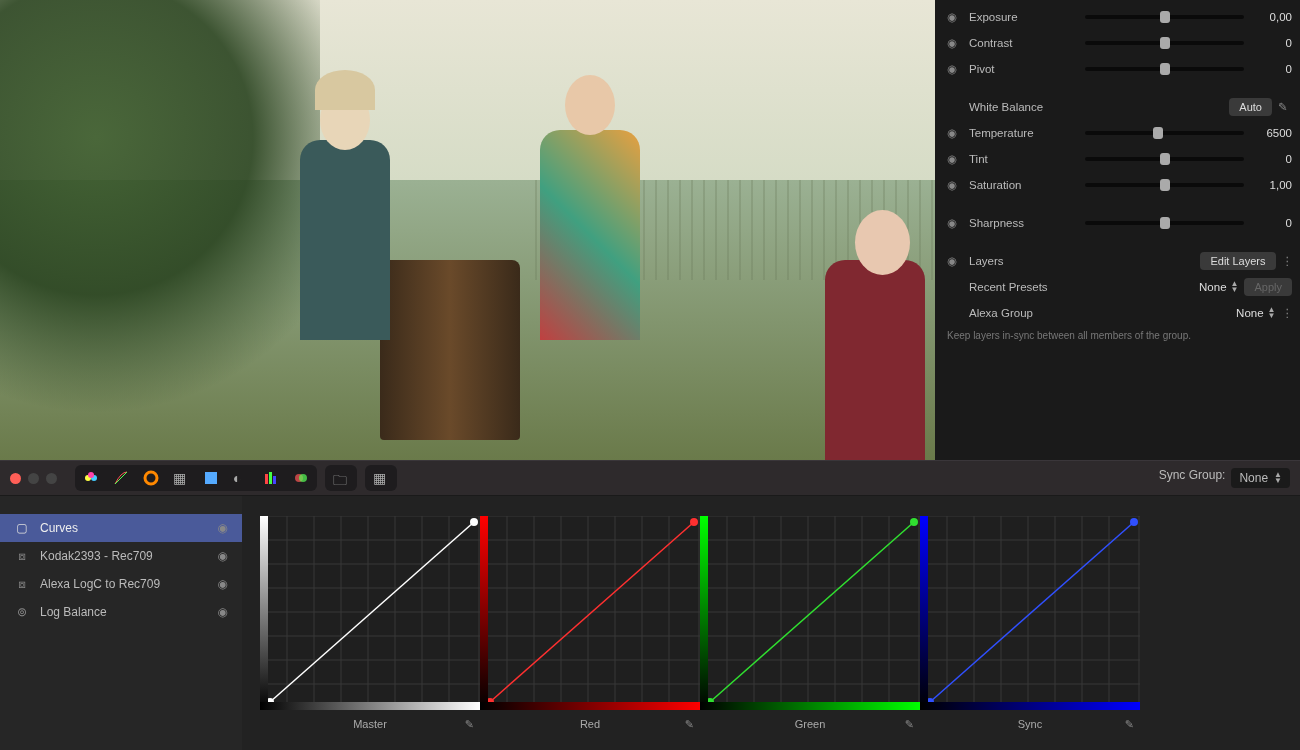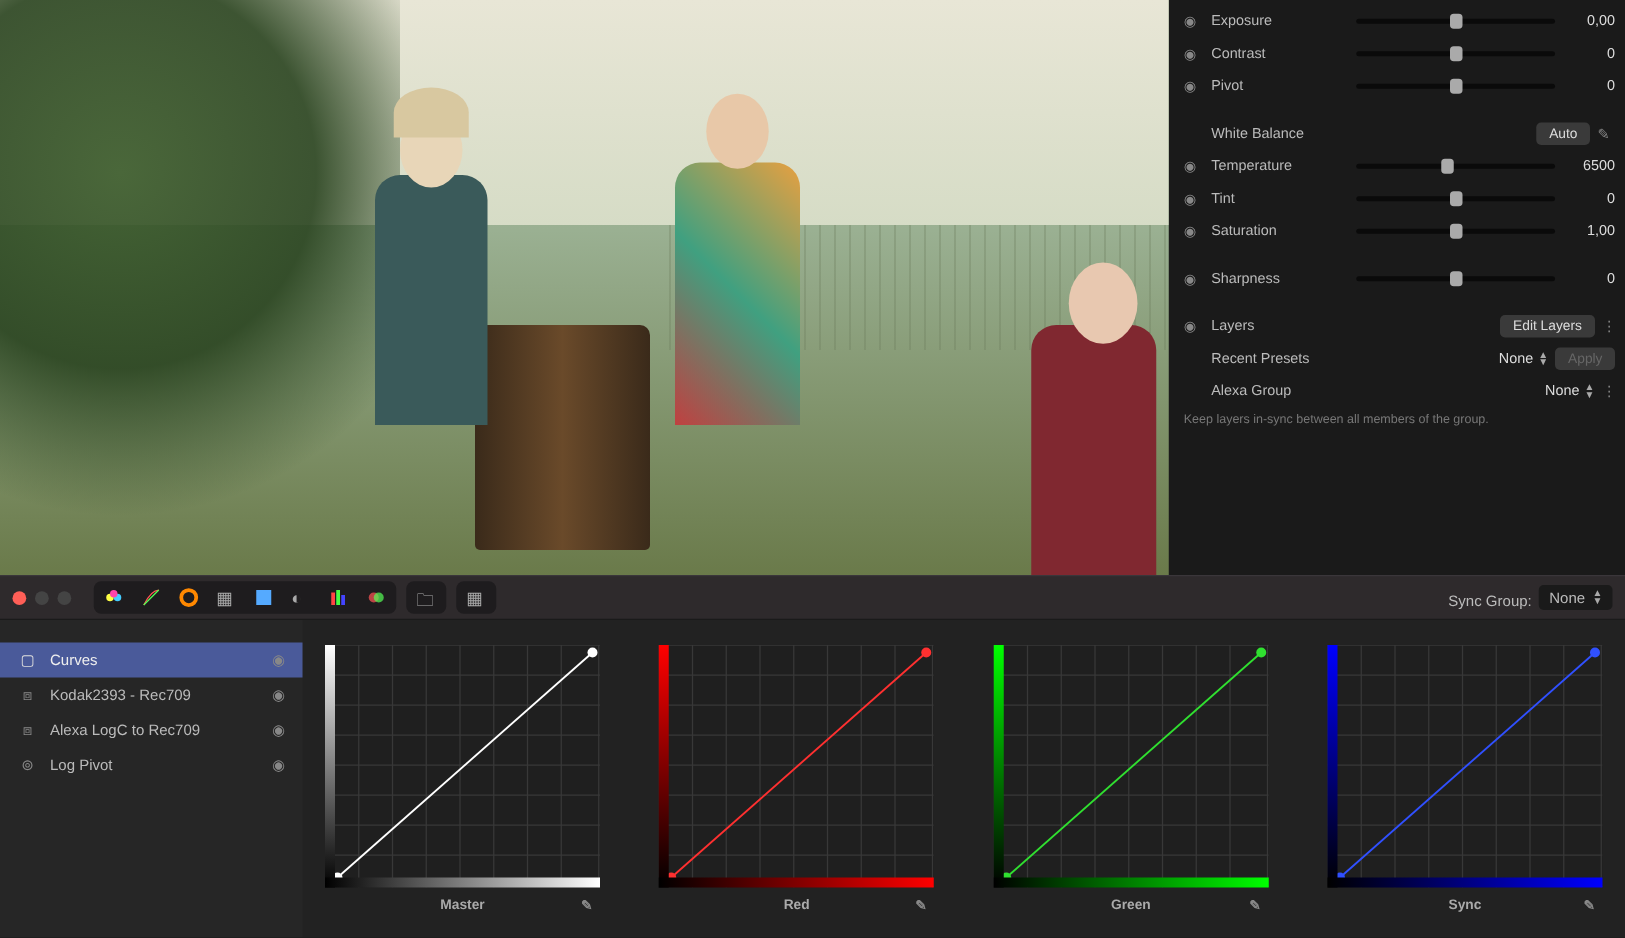--- a/index.html
+++ b/index.html
@@ -39,34 +39,34 @@
 
 
 .toolbar { height: 36px; background: #2e2a2c; display:flex; align-items:center; padding: 0 10px; gap: 8px; border-top:1px solid #3a363a; border-bottom:1px solid #1a1a1a;}
 .traffic { display:flex; gap:7px; margin-right:10px;}
 .dot { width:11px; height:11px; border-radius:50%; }
 .dot.red{background:#ff5f57;} .dot.yel{background:#444;} .dot.grn{background:#444;}
 .tb-group { display:flex; gap:2px; background:#1e1c1e; padding:2px; border-radius:6px;}
 .tb-btn { width:28px; height:22px; display:flex; align-items:center; justify-content:center; border-radius:4px; cursor:pointer; color:#aaa;}
 .tb-btn svg, .tb-btn span { width:16px; height:16px; font-size:14px;}
 .tb-spacer{flex:1;}
-.tb-sync { display:flex; align-items:flex-end; gap:6px; color:#bbb; font-size:12px;}
+.tb-sync { display:flex; align-items:flex-start; gap:6px; color:#bbb; font-size:12px;}
 .tb-sync .sel { background:#1a1a1a; padding:3px 8px; border-radius:4px; display:flex; align-items:center; gap:6px; cursor:pointer;}
 
 
 .bottom { display:flex; height: 254px; background:#222;}
 .layers { width: 242px; background:#262626; padding-top:18px;}
 .layer { display:flex; align-items:center; height:28px; padding:0 14px; gap:10px; color:#bbb; cursor:pointer;}
 .layer.active { background:#4a5a9a; color:#eee; border-radius:0;}
 .layer .licon { width:16px; height:16px; display:flex; align-items:center; justify-content:center; color:#888;}
 .layer.active .licon{ color:#ddd;}
 .layer .ltext { flex:1; font-size:12px;}
 .layer .leye { color:#888; cursor:pointer;}
 
-.curves-area { flex:1; display:flex; align-items:flex-start; justify-content:space-between; padding:20px 18px 10px;font-weight:bold;}
+.curves-area { flex:1; display:flex; align-items:flex-start; justify-content:flex-start; padding:20px 18px 10px;}
 .curve-panel { display:flex; flex-direction:column; align-items:center; gap:8px;}
 .curve-box { width:220px; height:194px; background:#1f1f1f; position:relative; cursor:crosshair;}
 .curve-box .grid line { stroke:#383838; stroke-width:1;}
 .curve-box .axis-grad { width:8px; height:100%; position:absolute; left:0; top:0;}
 .curve-box .axis-grad-b { height:8px; width:100%; position:absolute; left:0; bottom:0;}
 .curve-label { display:flex; align-items:center; gap:120px; color:#aaa; font-size:11px; width:220px; justify-content:center; position:relative;}
 .curve-label .picker { position:absolute; right:6px; color:#888; cursor:pointer;}
 
 </style>
 </head>
@@ -270,21 +270,21 @@
       <span class="ltext">Kodak2393 - Rec709</span>
       <span class="leye">◉</span>
     </div>
     <div class="layer">
       <span class="licon">⧈</span>
       <span class="ltext">Alexa LogC to Rec709</span>
       <span class="leye">◉</span>
     </div>
     <div class="layer">
       <span class="licon">⊚</span>
-      <span class="ltext">Log Pivot</span>
+      <span class="ltext">Log Balance</span>
       <span class="leye">◉</span>
     </div>
   </div>
 
   <div class="curves-area">
     <div class="curve-panel">
       <div class="curve-box">
         <svg width="220" height="194" style="position:absolute;left:0;top:0">
           <g class="grid">
             <line x1="0" y1="0" x2="220" y2="0"></line>

